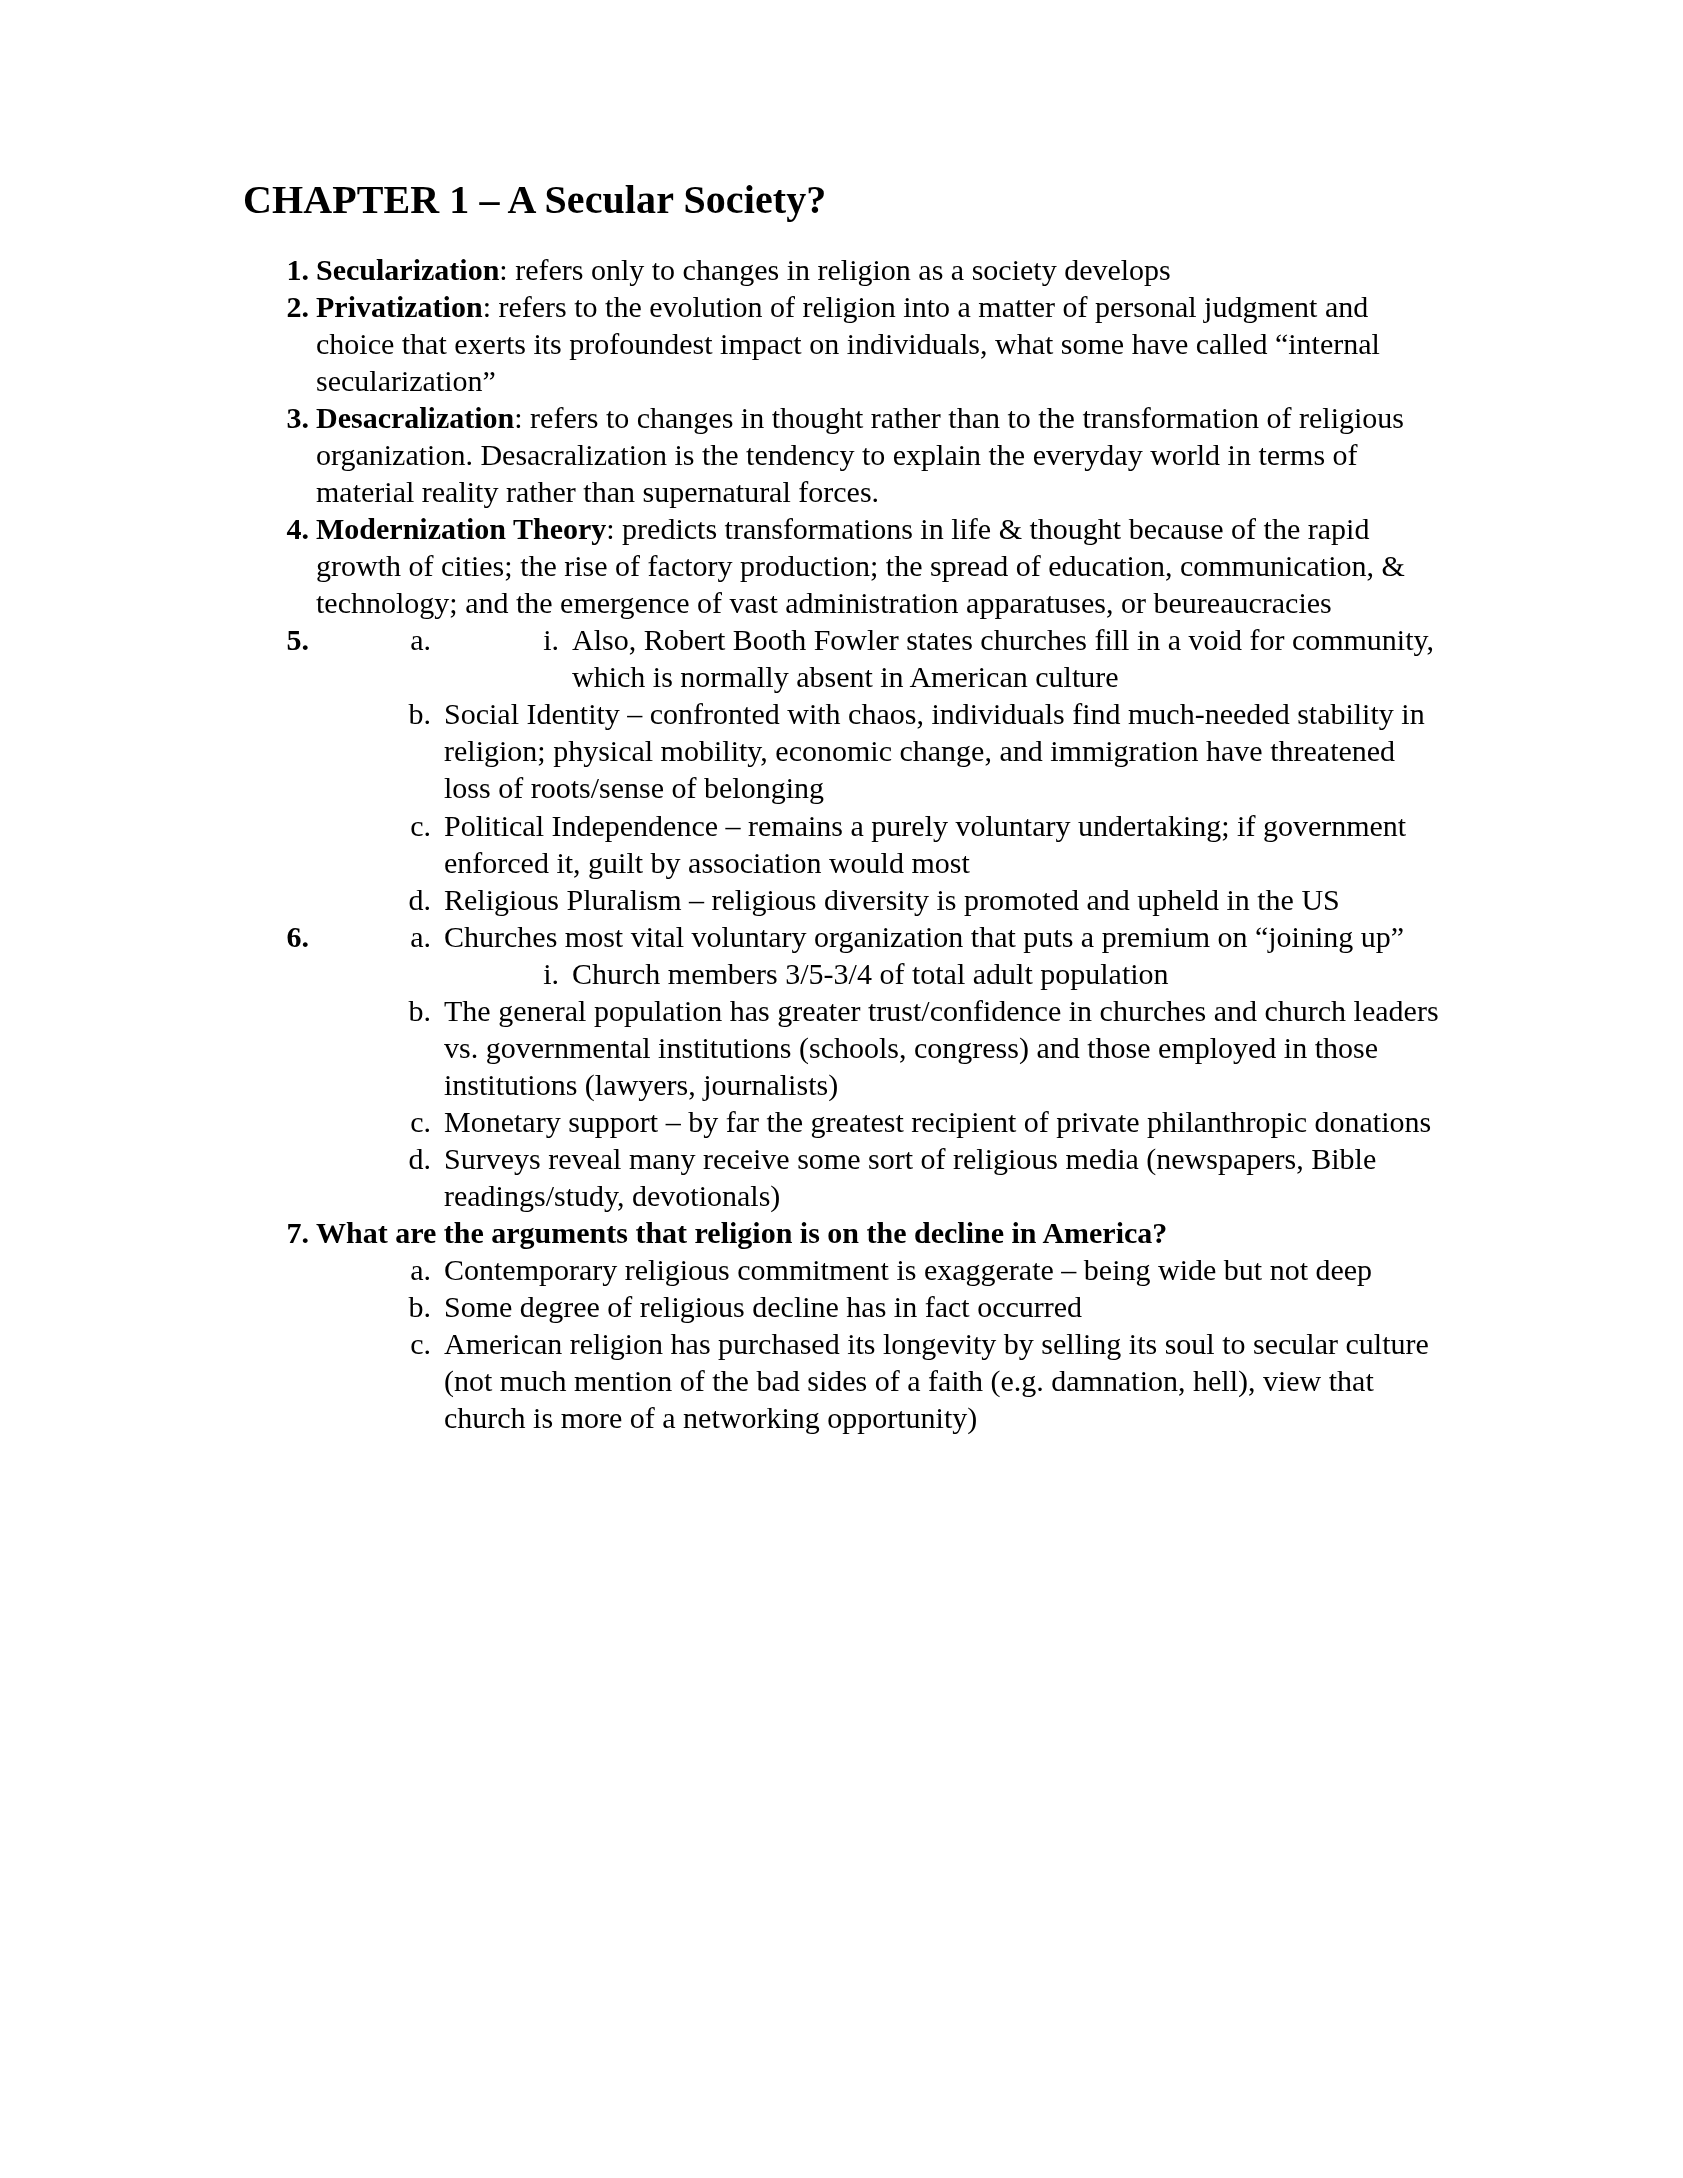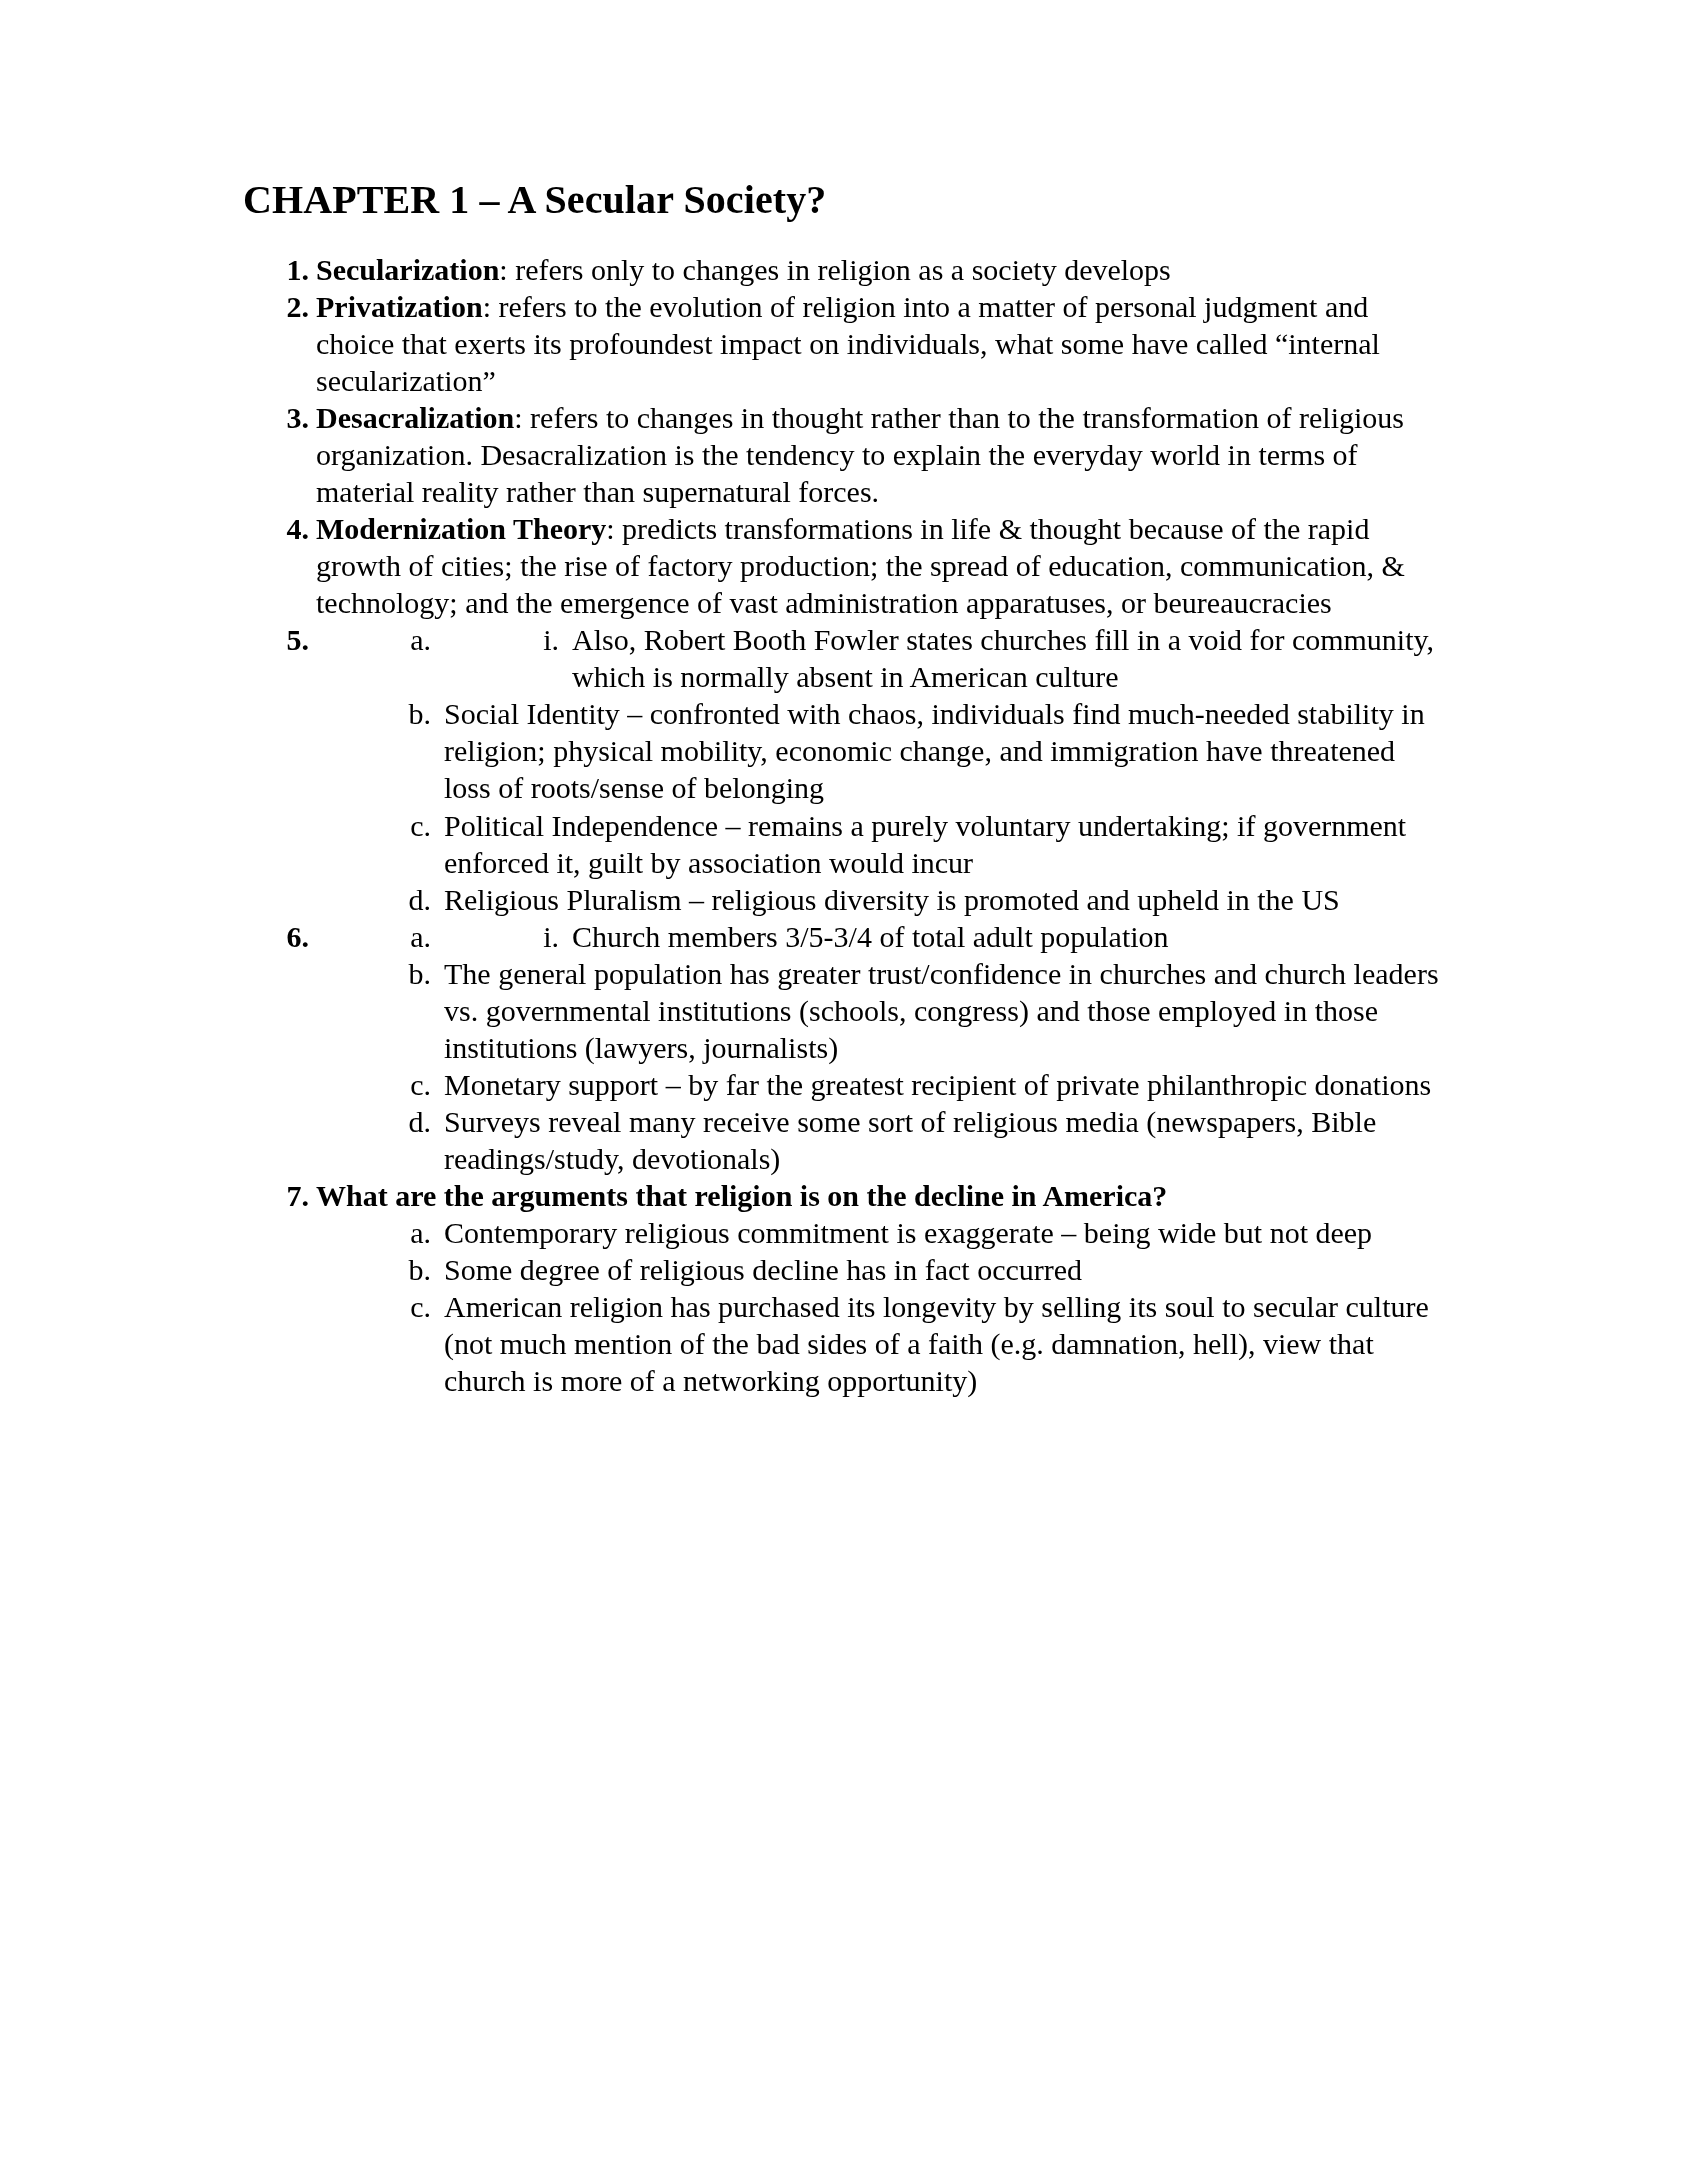--- a/index.html
+++ b/index.html
@@ -160,35 +160,36 @@
                     <span class="item-text">Also, Robert Booth Fowler states churches fill in a void for community, which is normally absent in American culture</span>
                   </li>
                 </ol>
               </li>
               <li>
                 <span class="marker">b.</span>
                 <span class="item-text">Social Identity – confronted with chaos, individuals find much-needed stability in religion; physical mobility, economic change, and immigration have threatened loss of roots/sense of belonging</span>
               </li>
               <li>
                 <span class="marker">c.</span>
-                <span class="item-text">Political Independence – remains a purely voluntary undertaking; if government enforced it, guilt by association would incur</span>
+                <span class="item-text">Political Independence – remains a purely voluntary undertaking; if government enforced it, guilt by association would most</span>
               </li>
               <li>
                 <span class="marker">d.</span>
                 <span class="item-text">Religious Pluralism – religious diversity is promoted and upheld in the US</span>
               </li>
             </ol>
           </div>
         </li>
         <li>
           <span class="marker">6.</span>
           <div class="sub-wrap">
             <ol class="level-2">
               <li>
                 <span class="marker">a.</span>
+                <span class="item-text">Churches most vital voluntary organization that puts a premium on “joining up”</span>
                 <ol class="level-3">
                   <li>
                     <span class="marker">i.</span>
                     <span class="item-text">Church members 3/5-3/4 of total adult population</span>
                   </li>
                 </ol>
               </li>
               <li>
                 <span class="marker">b.</span>
                 <span class="item-text">The general population has greater trust/confidence in churches and church leaders vs. governmental institutions (schools, congress) and those employed in those institutions (lawyers, journalists)</span>

